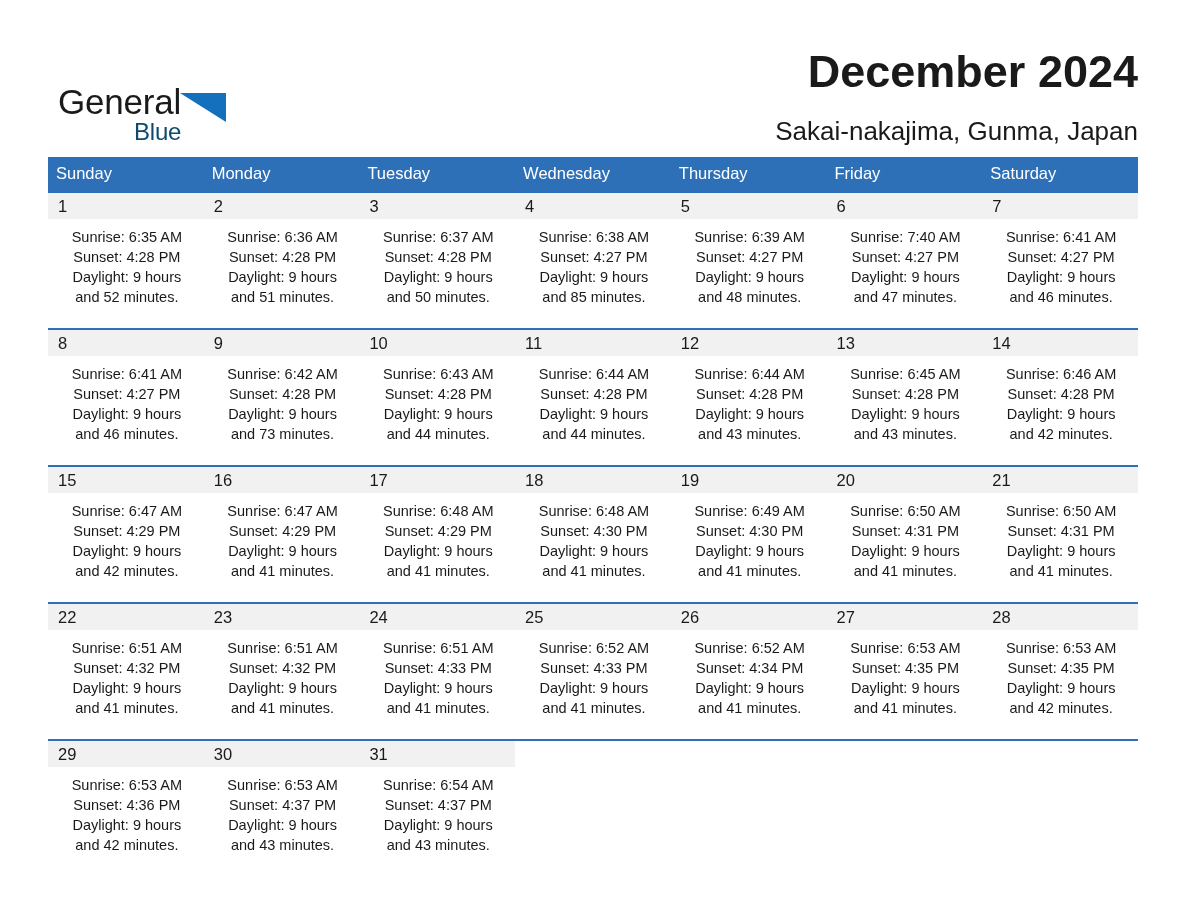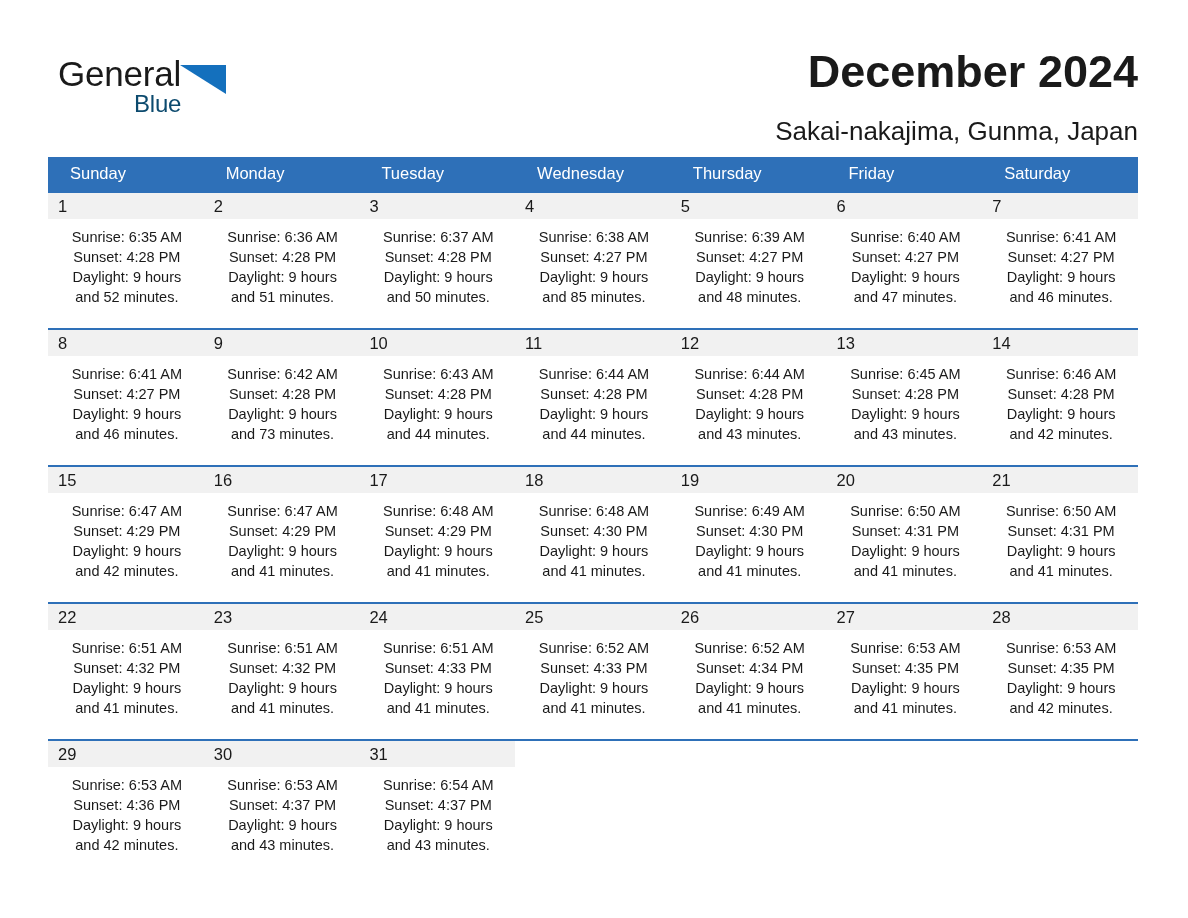--- a/index.html
+++ b/index.html
@@ -34,20 +34,21 @@
     left: 10px;
     top: 10px;
     width: 240px;
     height: 76px;
   }
   .logo-row1 {
     position: relative;
     height: 40px;
     line-height: 40px;
     white-space: nowrap;
+    margin-top: 28px;
   }
   .logo-general {
     font-size: 35px;
     color: #1a1a1a;
     letter-spacing: -0.2px;
     font-family: "Liberation Sans", sans-serif;
   }
   .logo-triangle {
     display: inline-block;
     vertical-align: middle;
@@ -104,21 +105,21 @@
     table-layout: fixed;
   }
   .calendar col { width: 155.7px; }
 
   thead th {
     background: #2e70b8;
     color: #ffffff;
     font-size: 16.5px;
     font-weight: normal;
     text-align: left;
-    padding: 7px 0 8px 22px;
+    padding: 7px 0 8px 8px;
     height: 17px;
     vertical-align: middle;
     border: none;
   }
 
   tbody td {
     vertical-align: top;
     padding: 0;
     border: none;
     border-top: 2px solid #2e70b8;
@@ -236,21 +237,21 @@
             <div class="cell-body">
               <div>Sunrise: 6:39 AM</div>
               <div>Sunset: 4:27 PM</div>
               <div>Daylight: 9 hours</div>
               <div>and 48 minutes.</div>
             </div>
           </td>
           <td>
             <div class="daynum-band">6</div>
             <div class="cell-body">
-              <div>Sunrise: 6:40 AM</div>
+              <div>Sunrise: 7:40 AM</div>
               <div>Sunset: 4:27 PM</div>
               <div>Daylight: 9 hours</div>
               <div>and 47 minutes.</div>
             </div>
           </td>
           <td>
             <div class="daynum-band">7</div>
             <div class="cell-body">
               <div>Sunrise: 6:41 AM</div>
               <div>Sunset: 4:27 PM</div>

